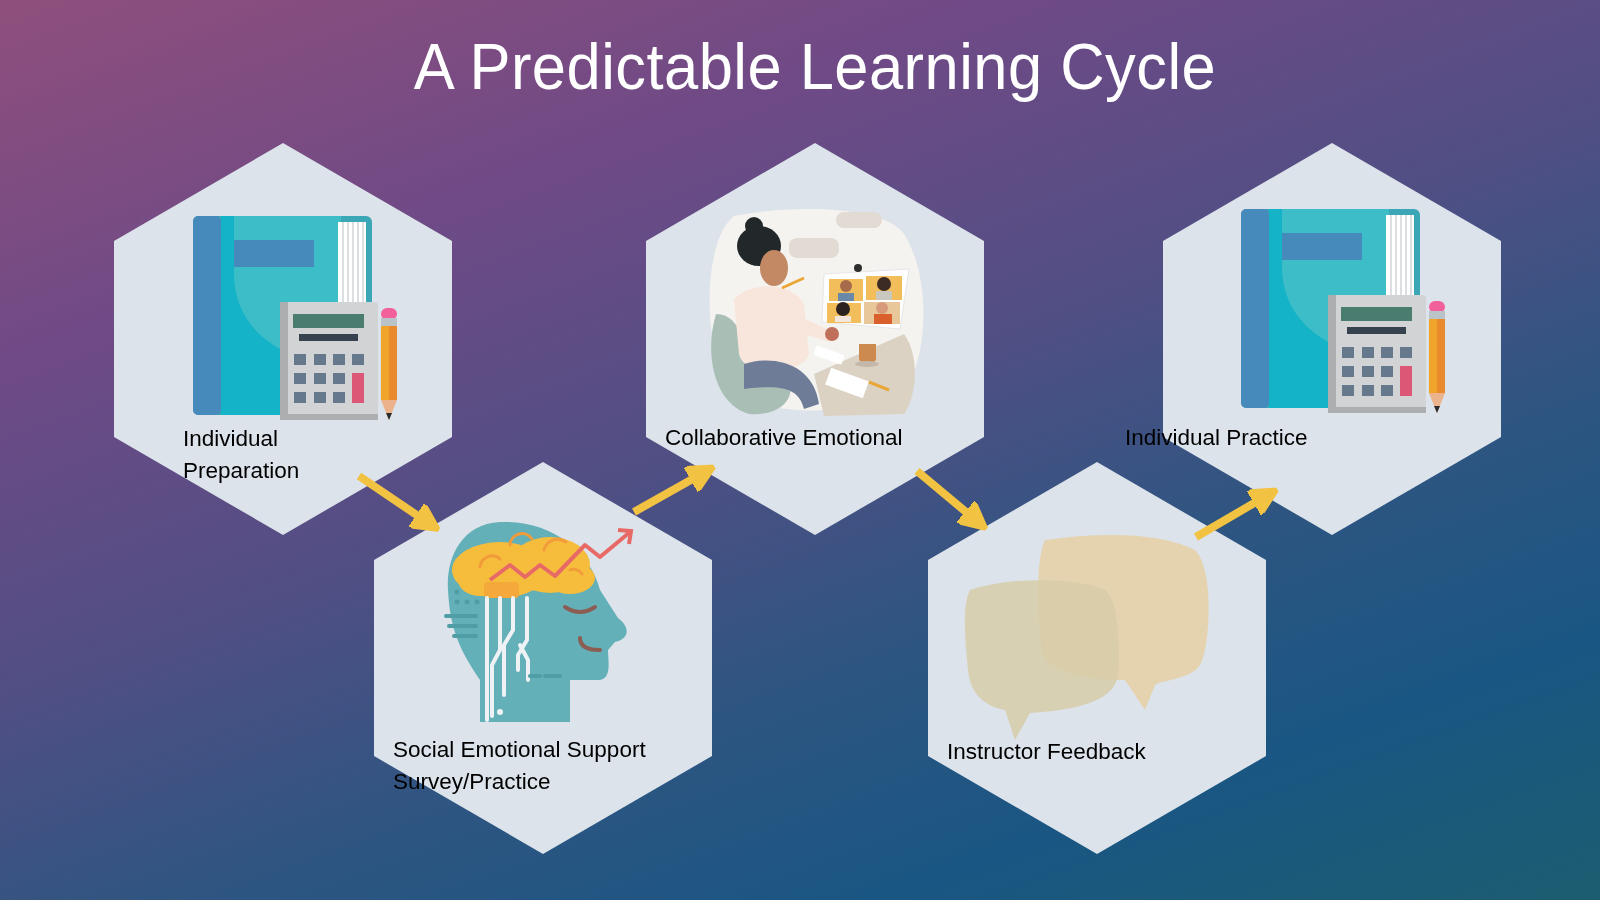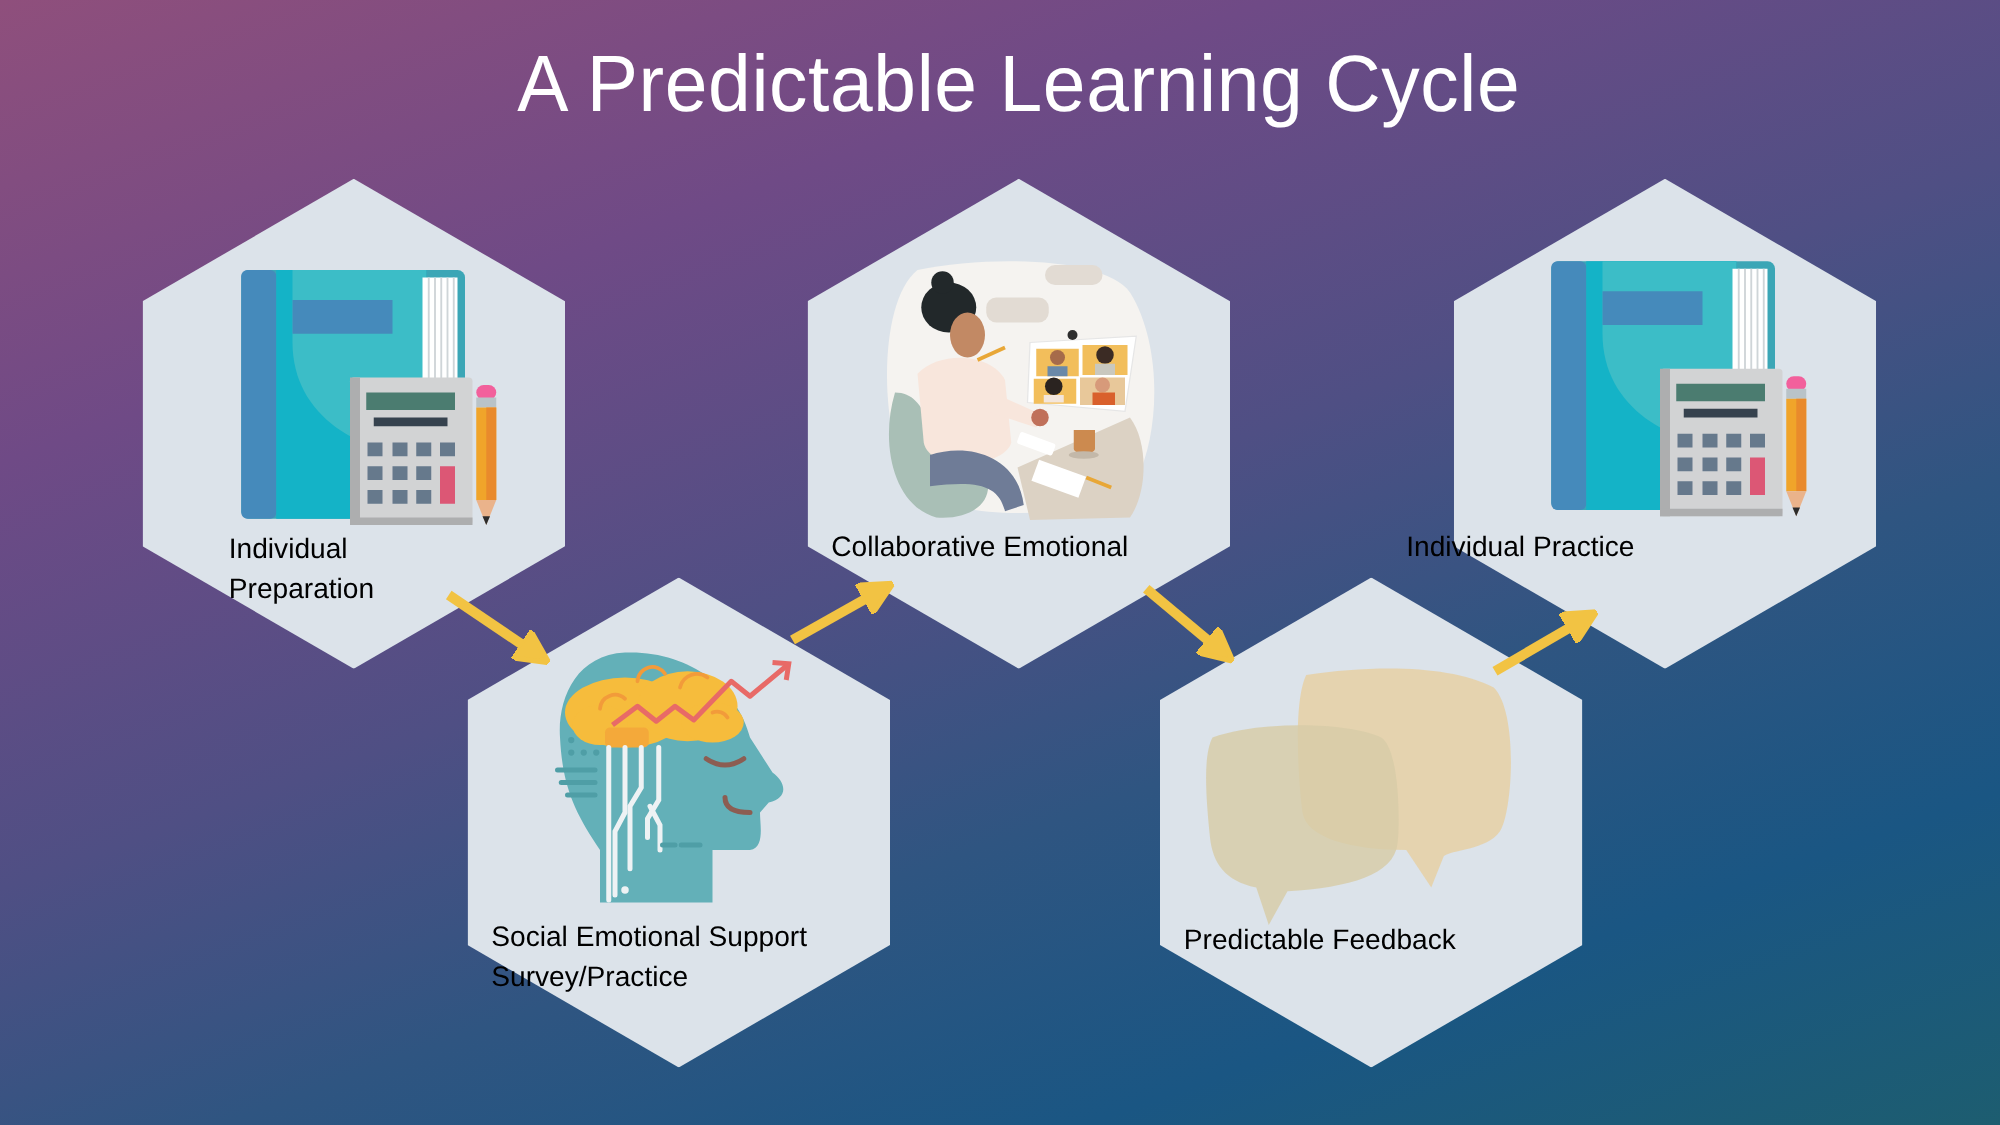--- a/index.html
+++ b/index.html
@@ -162,21 +162,21 @@
 <div class="label" style="left:665px; top:422px; width:300px;">
   <div>Collaborative Emotional</div>
 </div>
 
 <div class="hex" style="left:928px; top:462px;"></div>
 <svg class="art" style="left:960px; top:530px;" width="260" height="220" viewBox="0 0 260 220">
   <path d="M85 10 C140 2 200 2 235 20 C255 40 250 120 240 135 C230 150 200 150 195 155 L185 180 L165 150 C120 150 85 140 82 120 C78 90 75 30 85 10 Z" fill="#e7cfa2" opacity="0.82"></path>
   <path d="M10 60 C50 46 120 48 145 60 C160 70 160 130 158 145 C155 170 120 180 70 183 L55 210 L45 180 C20 175 10 160 8 140 C5 110 2 75 10 60 Z" fill="#d7cca7" opacity="0.82"></path>
 </svg>
 <div class="label" style="left:947px; top:736px; width:300px;">
-  <div>Predictable Feedback</div>
+  <div>Instructor Feedback</div>
 </div>
 
 <div class="hex" style="left:1163px; top:143px;"></div>
 <svg class="art" style="left:1238px; top:207px;" width="212" height="210" viewBox="0 0 212 210">
   <rect x="3" y="2" width="179" height="199" rx="6" fill="#3ba6b6"></rect>
   <rect x="3" y="2" width="28" height="199" rx="5" fill="#458abb"></rect>
   <rect x="31" y="2" width="120" height="199" fill="#14b3c7"></rect>
   <path d="M44 2 H151 V150 C100 150 44 120 44 60 Z" fill="#3cbdc7"></path>
   <rect x="148" y="8" width="28" height="190" fill="#ffffff"></rect>
   <g stroke="#cfd5d8" stroke-width="1.5">

